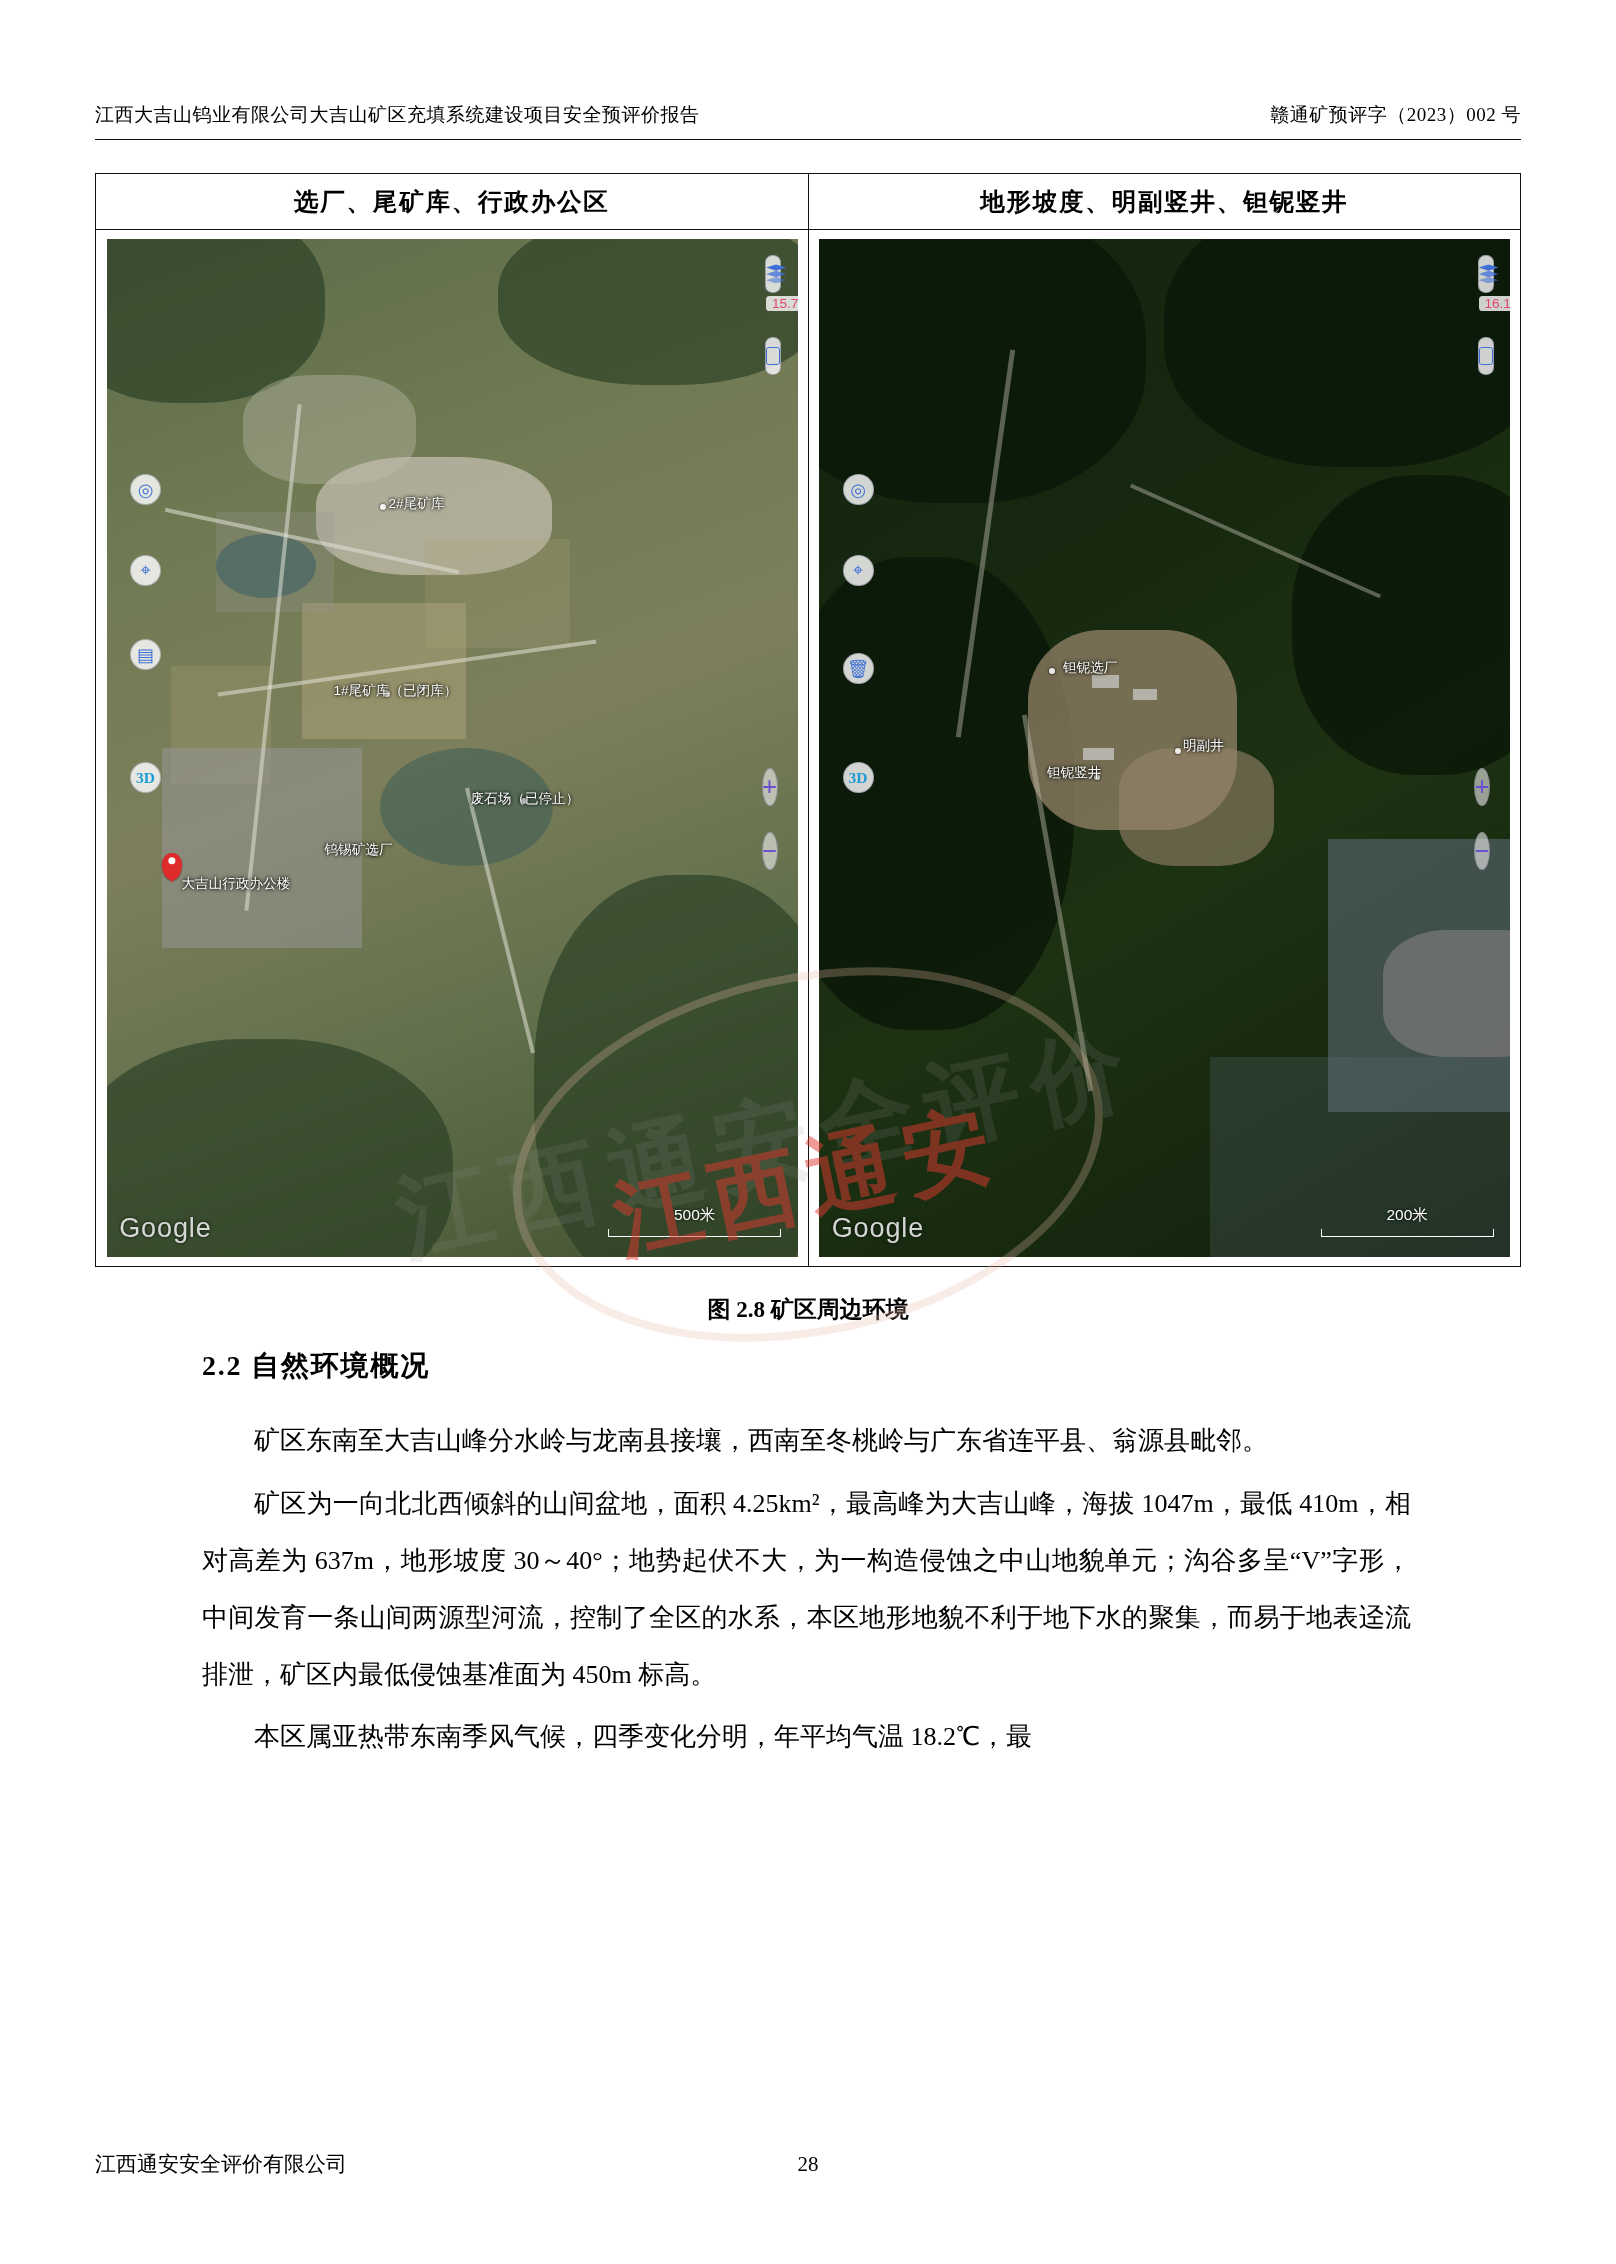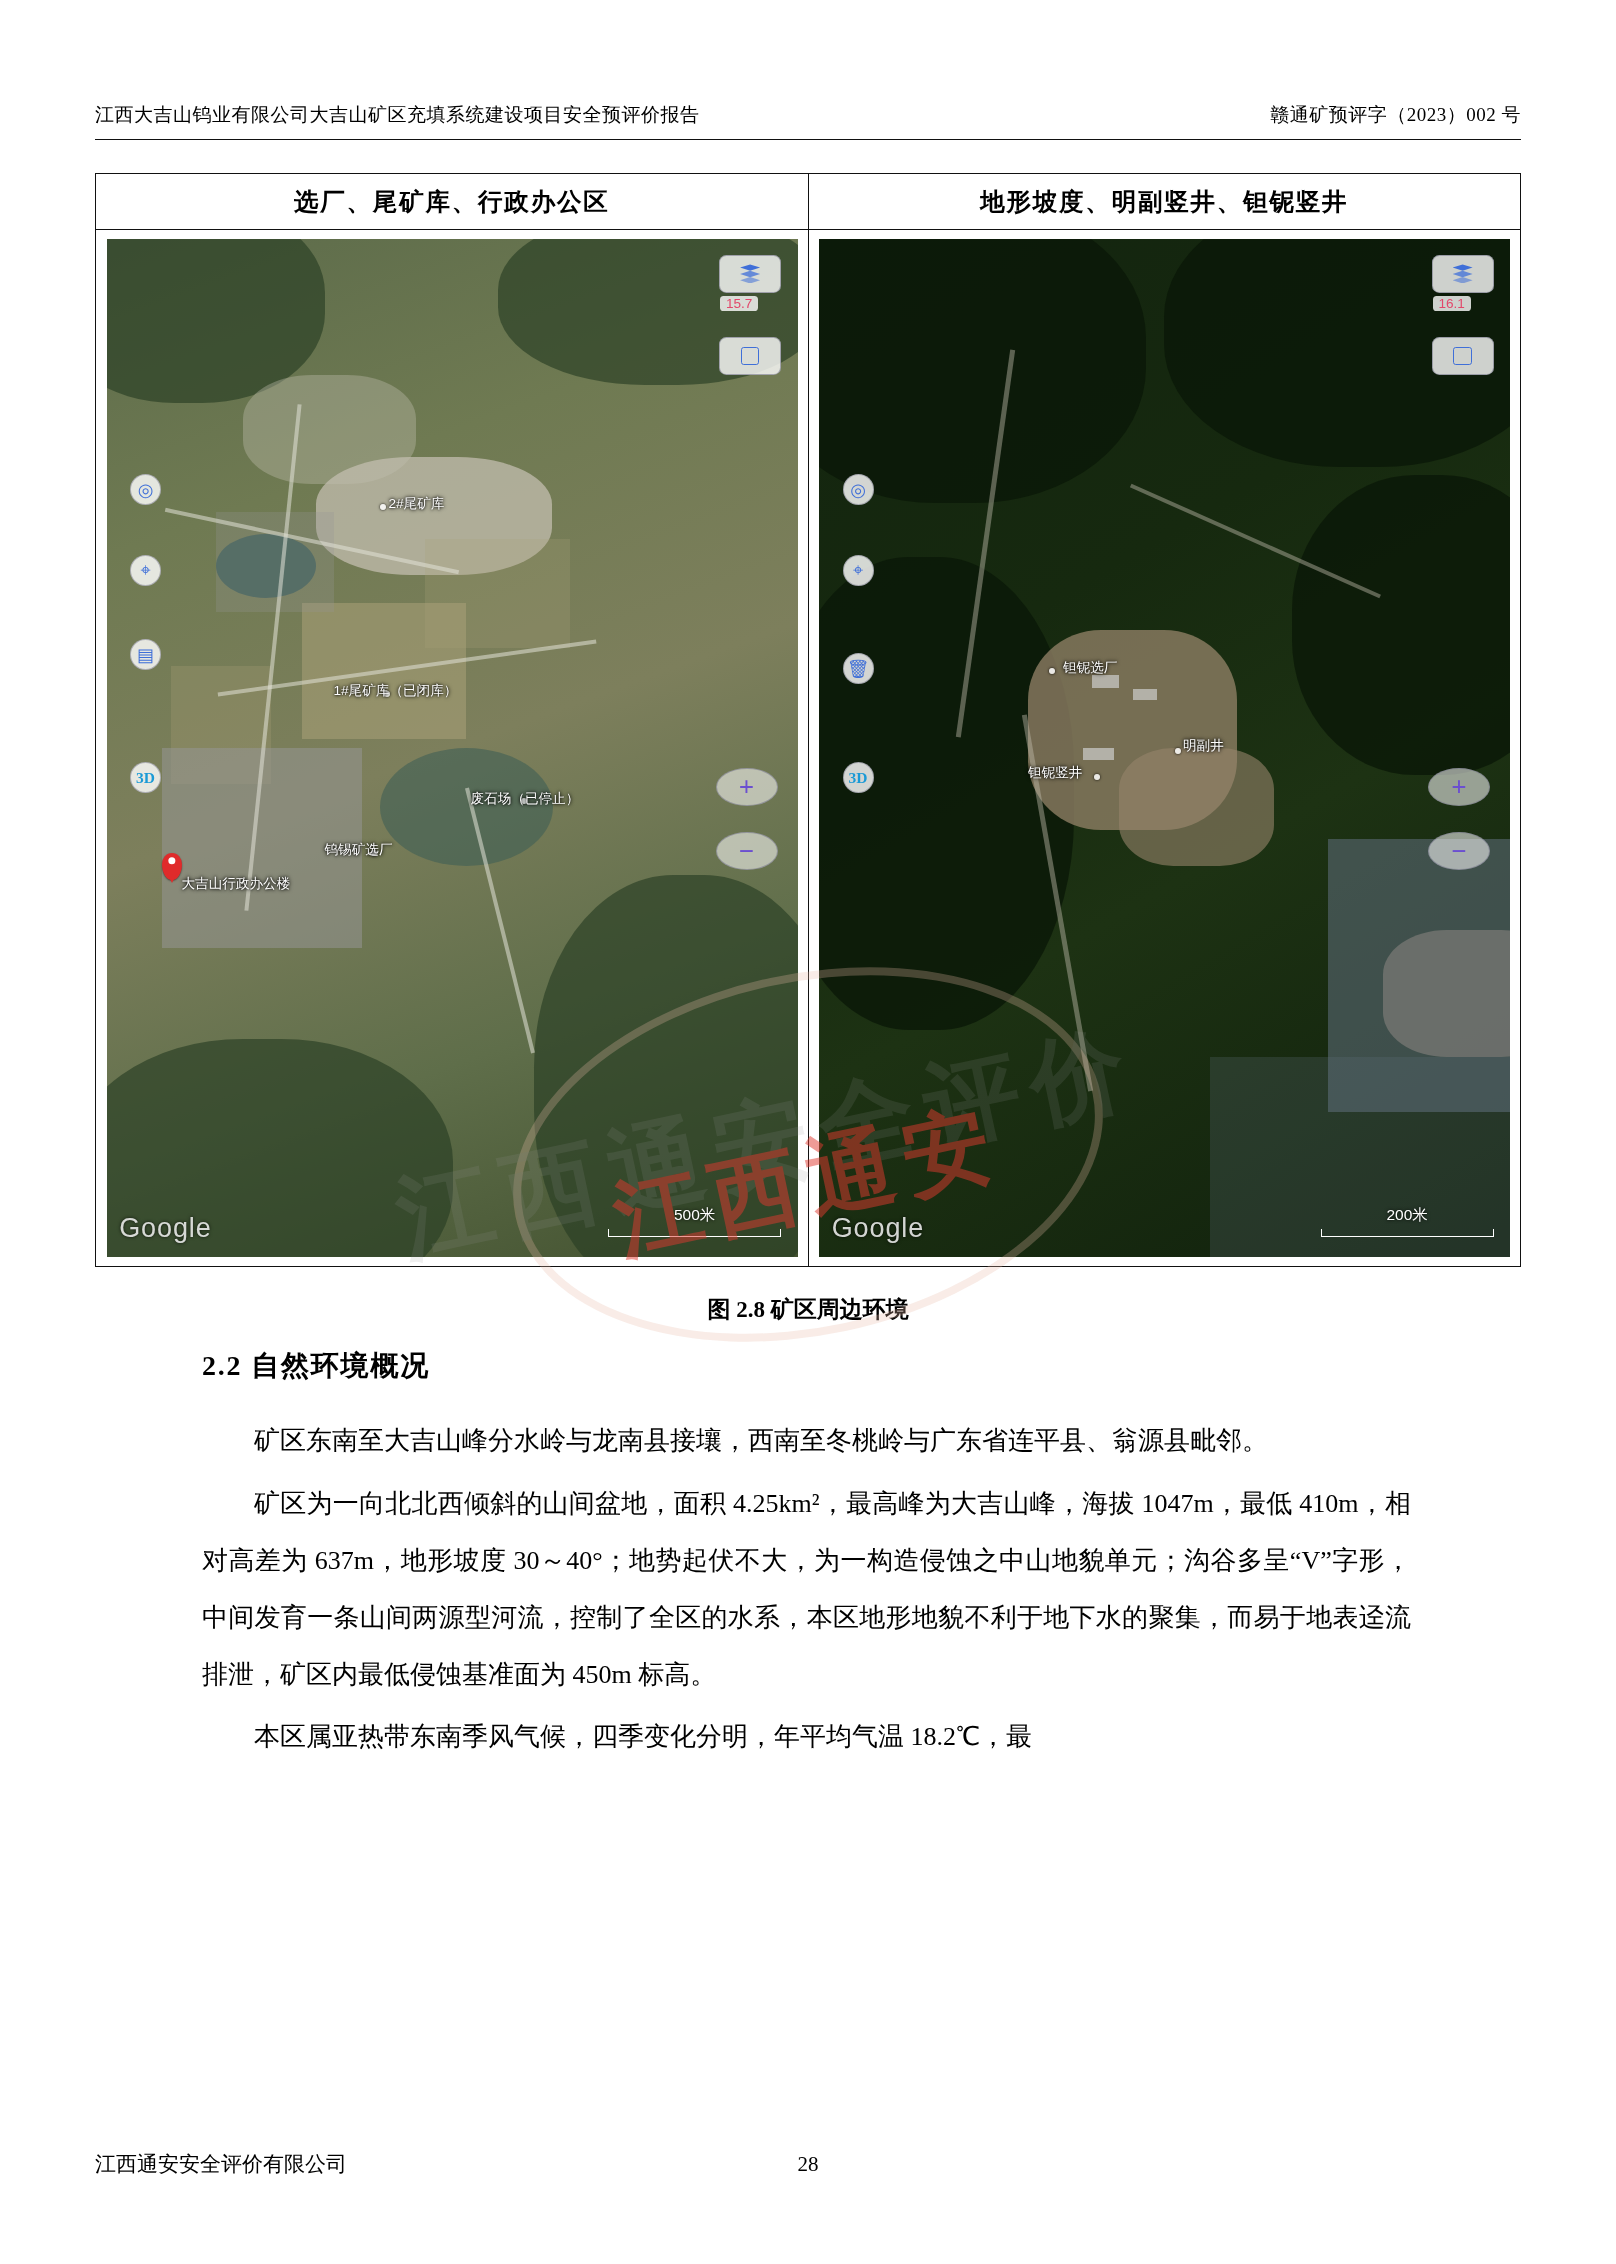--- a/index.html
+++ b/index.html
@@ -82,21 +82,21 @@
   
   .map {
     position: relative;
     width: 691px;
     height: 1018px;
     overflow: hidden;
     background: #2b3328;
   }
   .map-ctl {
     position: absolute;
-    width: 62px;
+    width: 16px;
     height: 38px;
     border-radius: 7.3px;
     background: rgba(255,255,255,0.80);
     border: 0.9px solid rgba(120,120,140,0.6);
     display: flex;
     align-items: center;
     justify-content: center;
     color: #3f6fd8;
     font-size: 20px;
     box-sizing: border-box;
@@ -446,21 +446,21 @@
           <div class="map-ctl round" style="right:20px;top:529px;">+</div>
           <div class="map-ctl round" style="right:20px;top:593px;">−</div>
 
           <div class="map-dot" style="left:230px;top:429px;"></div>
           <div class="map-label" style="left:244px;top:420px;">钽铌选厂</div>
 
           <div class="map-dot" style="left:356px;top:509px;"></div>
           <div class="map-label" style="left:364px;top:498px;">明副井</div>
 
           <div class="map-dot" style="left:275px;top:535px;"></div>
-          <div class="map-label" style="left:209px;top:525px;">钽铌竖井</div>
+          <div class="map-label" style="left:228px;top:525px;">钽铌竖井</div>
 
           <div class="google-wm">Google</div>
           <div class="scalebar">
             <div>200米</div>
             <div class="bar"></div>
           </div>
         </div>
       </div>
 
     </div>

